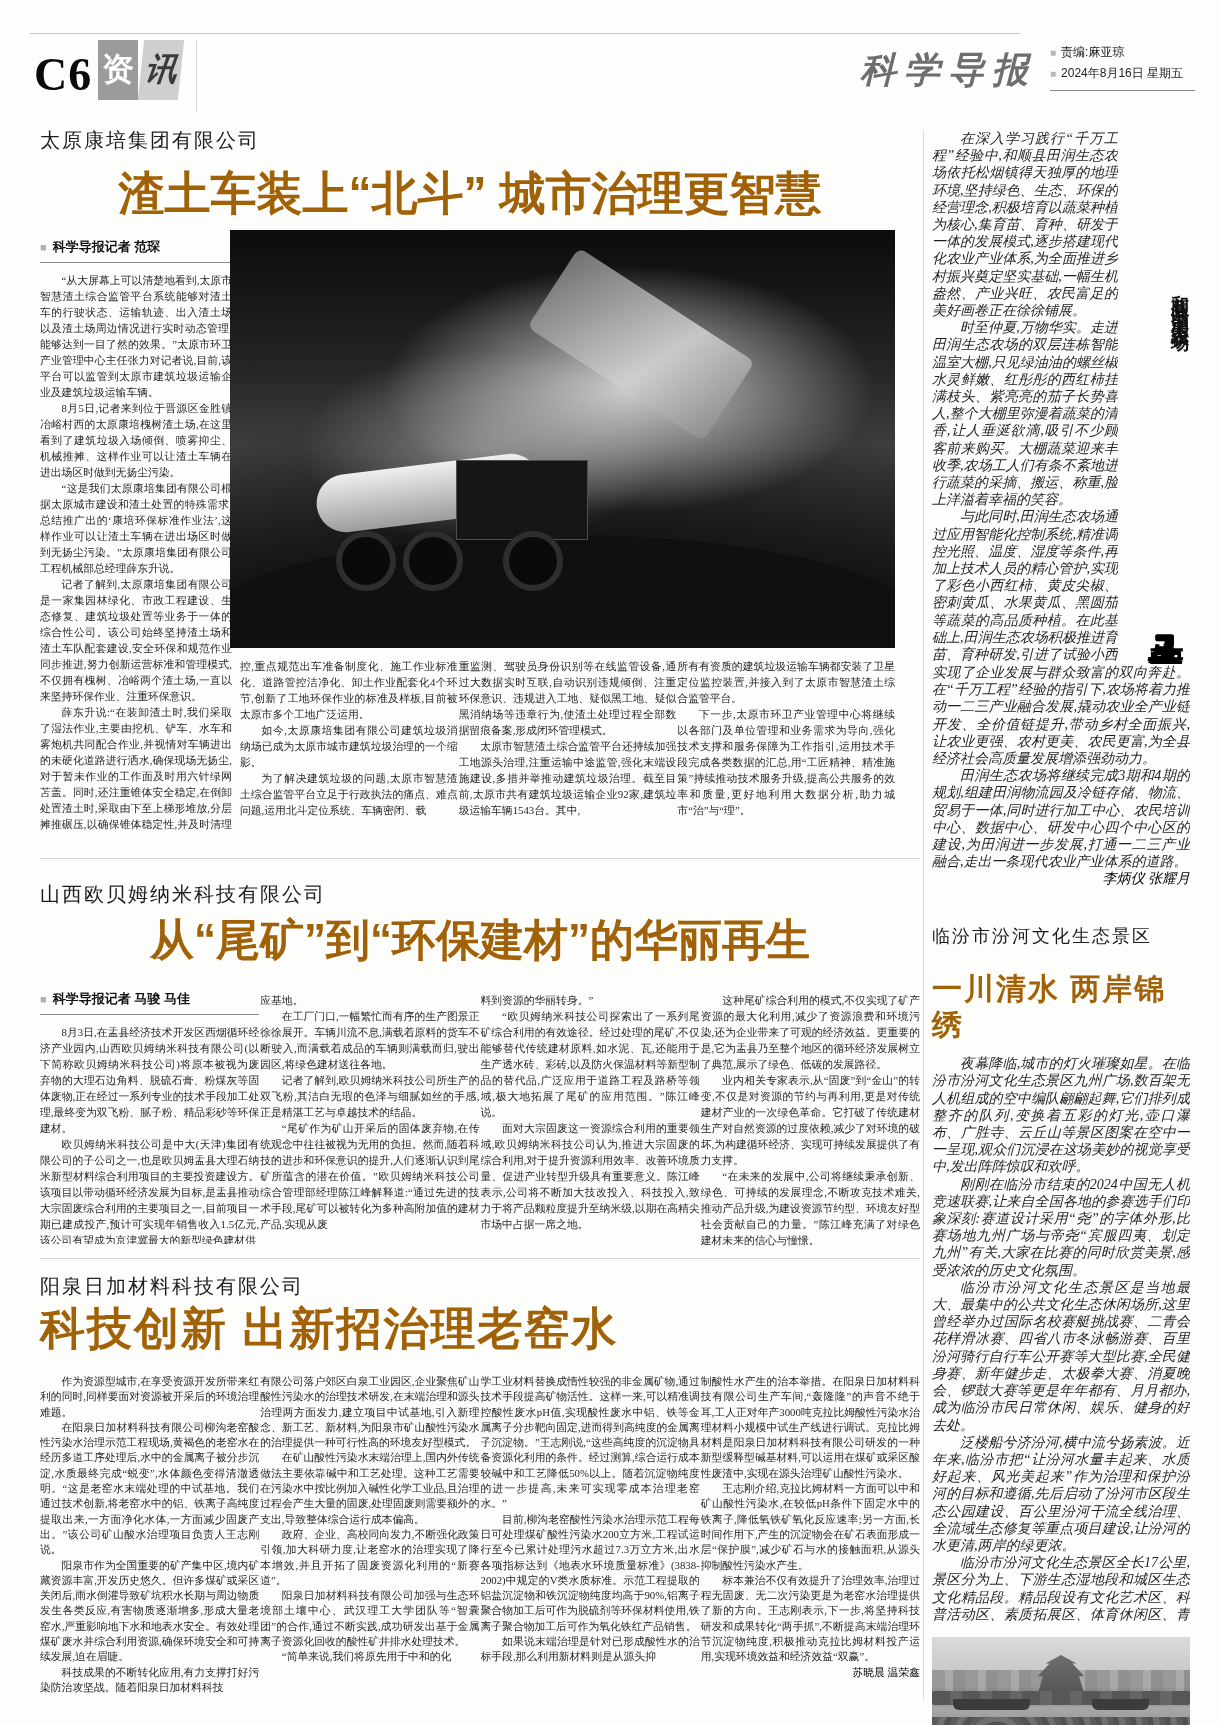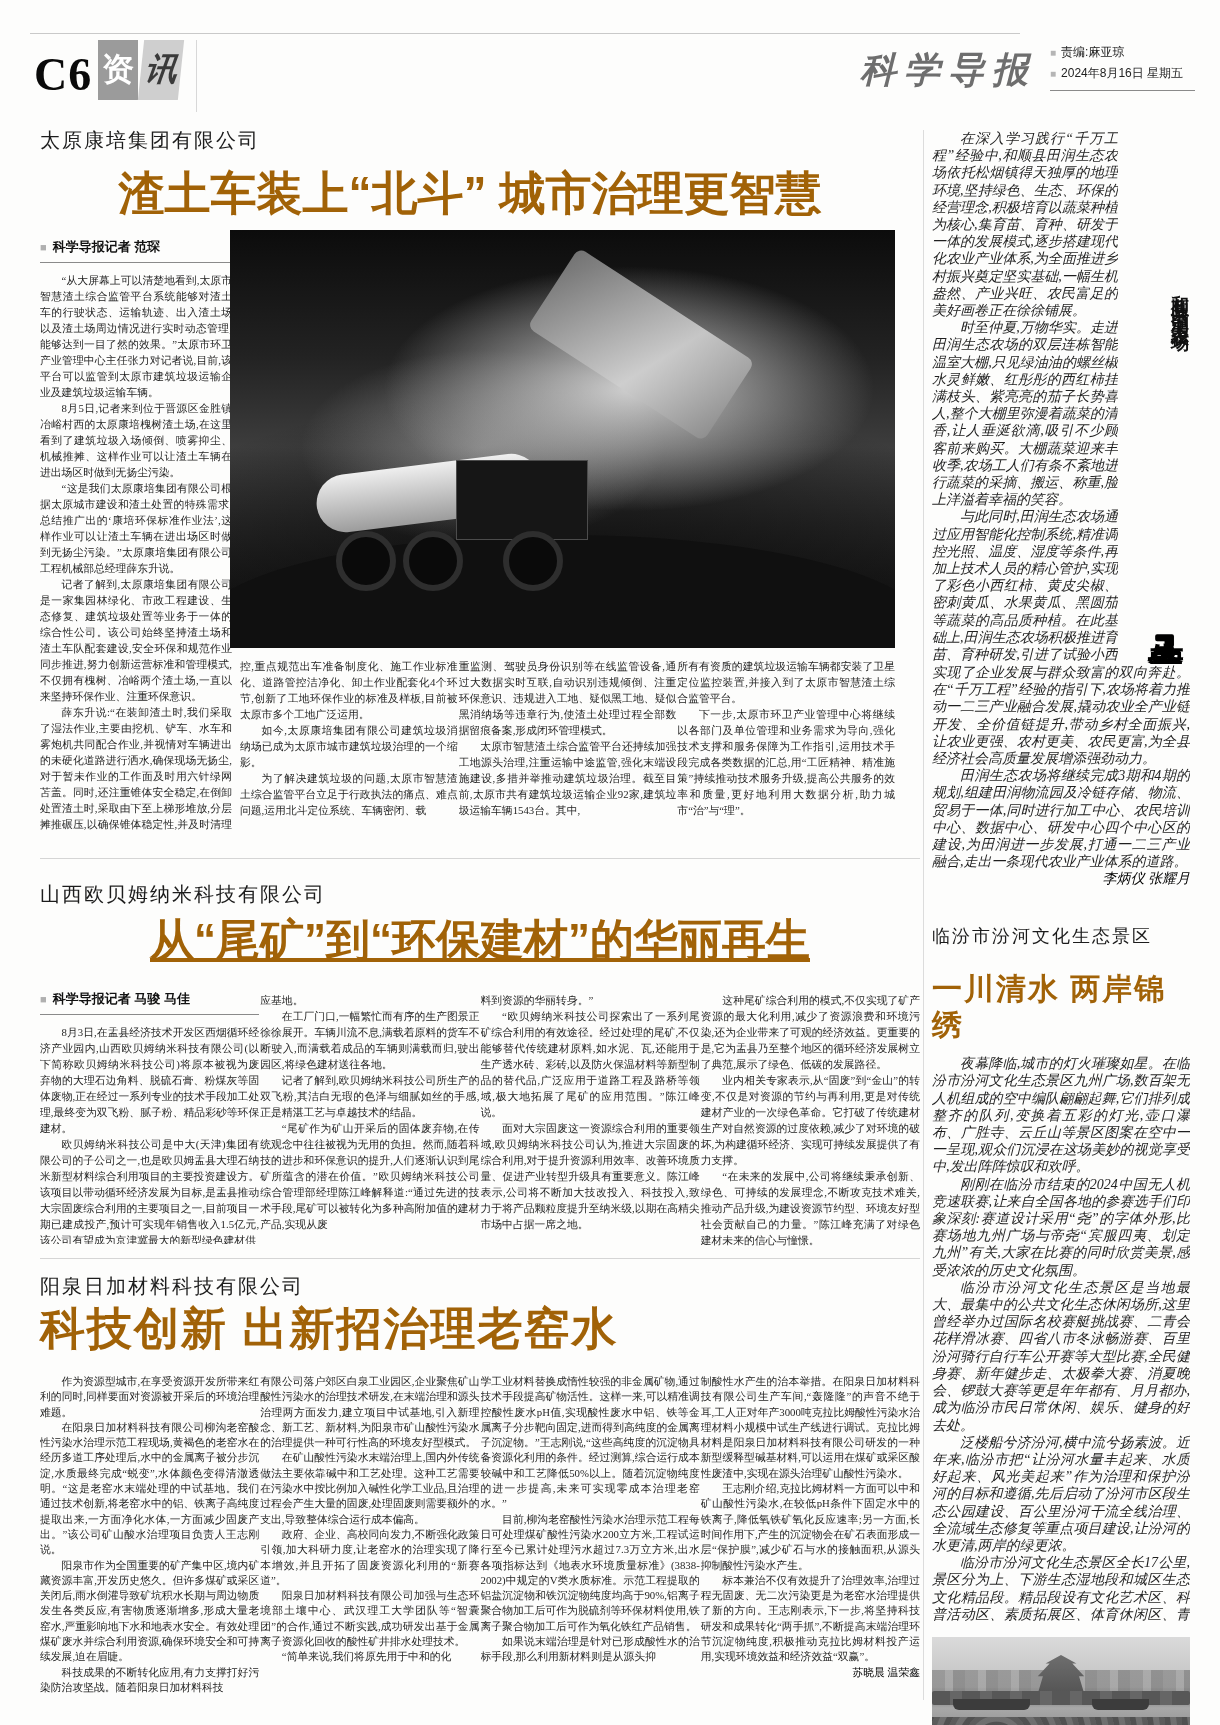--- a/index.html
+++ b/index.html
@@ -125,21 +125,21 @@
     </div>
   <div class="bodytext">
       <p class="cont">所有有资质的建筑垃圾运输车辆都安装了卫星定位监控装置,并接入到了太原市智慧渣土综合监管平台。</p>
       <p>下一步,太原市环卫产业管理中心将继续以各部门及单位管理和业务需求为导向,强化技术支撑和服务保障为工作指引,运用技术手段完成各类数据的汇总,用“工匠精神、精准施策”持续推动技术服务升级,提高公共服务的效率和质量,更好地利用大数据分析,助力城市“治”与“理”。</p>
     </div>
 </div>
 
 <div class="abs rule" style="left:40px;top:858px;width:880px;background:#d5d5d5;"></div>
 
 <div class="abs kicker" style="left:40px;top:882px;">山西欧贝姆纳米科技有限公司</div>
-<div class="abs headline h-a2" style="left:40px;top:916px;width:880px;text-decoration:underline;">从“尾矿”到“环保建材”的华丽再生</div>
+<div class="abs headline h-a2" style="left:40px;top:916px;width:880px;">从“尾矿”到“环保建材”的华丽再生</div>
 
 <div class="abs cols" style="left:40px;top:992px;width:880px;height:260px;">
   <div>
     <div class="byline"><span class="marker">■</span><span>科学导报记者 马骏 马佳</span></div>
     <div class="bodytext" style="height:220px;">
         <p>8月3日,在盂县经济技术开发区西烟循环经济产业园内,山西欧贝姆纳米科技有限公司(以下简称欧贝姆纳米科技公司)将原本被视为废弃物的大理石边角料、脱硫石膏、粉煤灰等固体废物,正在经过一系列专业的技术手段加工处理,最终变为双飞粉、腻子粉、精品彩砂等环保建材。</p>
         <p>欧贝姆纳米科技公司是中大(天津)集团有限公司的子公司之一,也是欧贝姆盂县大理石纳米新型材料综合利用项目的主要投资建设方。该项目以带动循环经济发展为目标,是盂县推动大宗固废综合利用的主要项目之一,目前项目一期已建成投产,预计可实现年销售收入1.5亿元,该公司有望成为京津冀最大的新型绿色建材供</p>
       </div>
   </div>
   <div class="bodytext">

